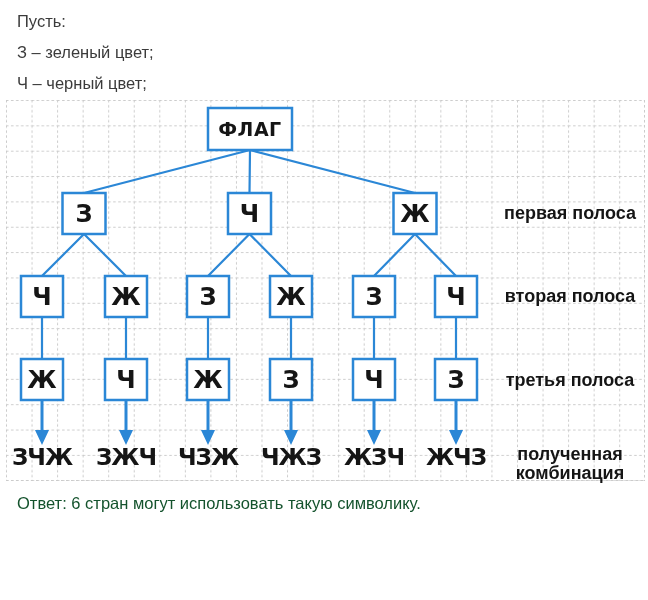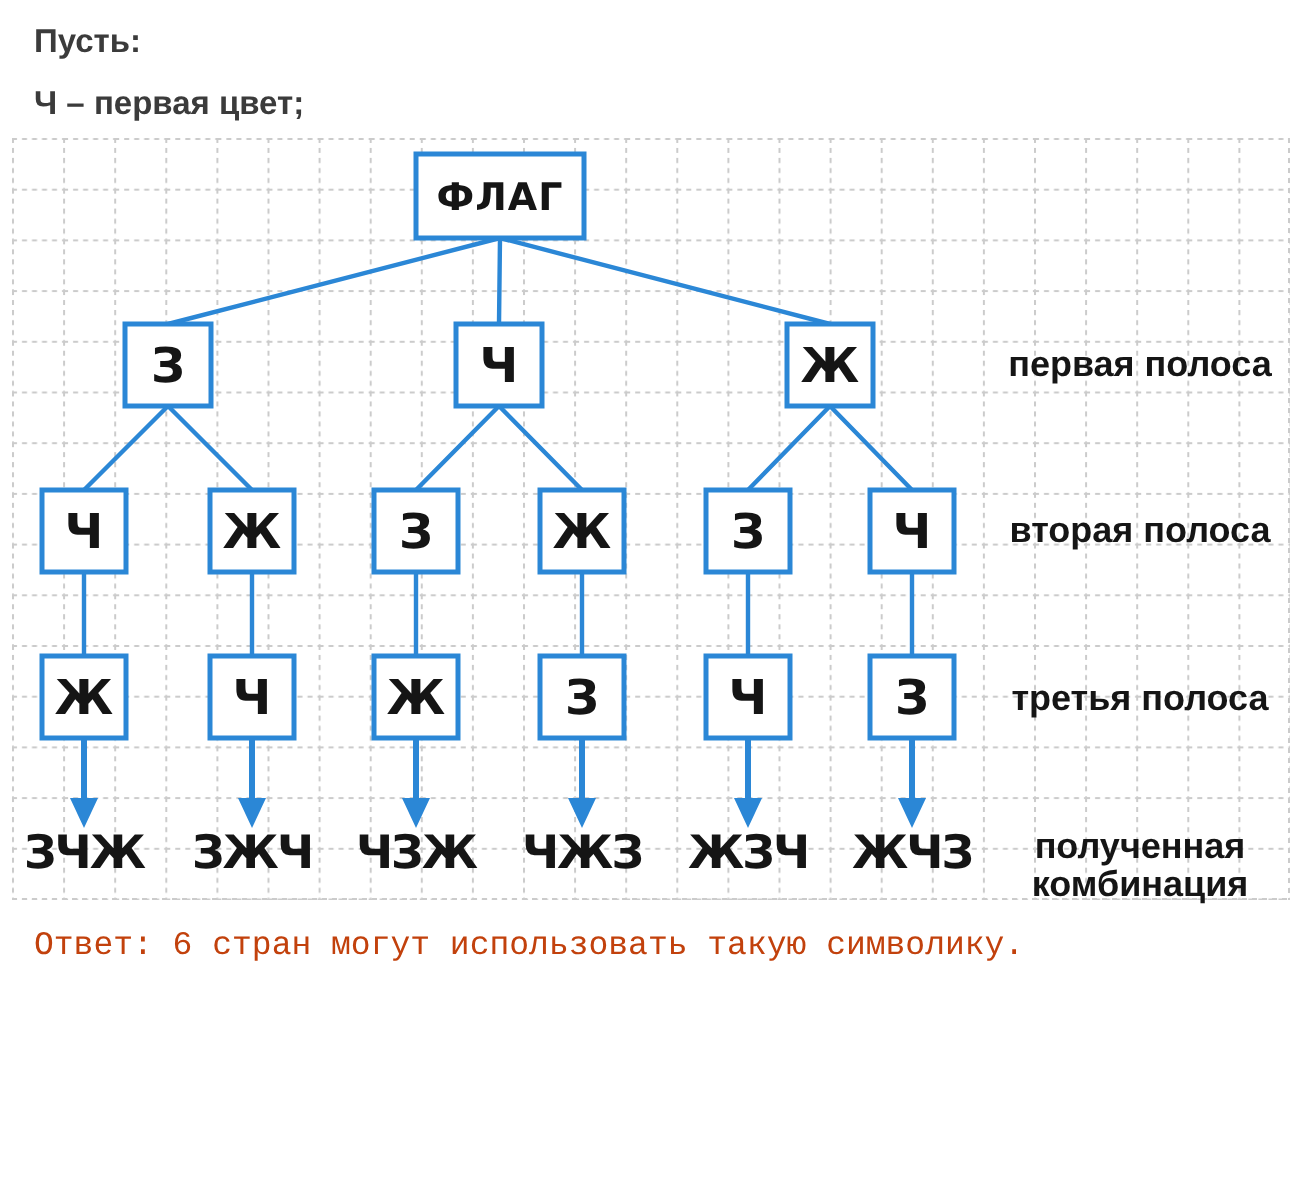--- a/index.html
+++ b/index.html
@@ -11,21 +11,20 @@
     width: 648px;
     height: 600px;
     overflow: hidden;
     font-family: "Liberation Sans", sans-serif;
     --accent: #2b87d6;
     --grid: #cbcbcb;
     --ink: #151515;
   }
   .intro {
     padding: 6px 0 0 17px;
-    font-weight: bold;
   }
   .intro p {
     margin: 0;
     font-size: 16.5px;
     line-height: 31px;
     color: #3b3b3b;
   }
   .diagram {
     display: block;
   }
@@ -77,32 +76,32 @@
   }
   .gridline {
     stroke: var(--grid);
     stroke-width: 1;
     stroke-dasharray: 2.5 2.5;
     fill: none;
   }
   .answer {
     margin: 10px 0 0 17px;
     font-size: 16.5px;
-    color: #c2410c;
-    font-family: Liberation Mono, monospace;
+    color: #14532d;
   }
 </style>
 </head>
 <body style="--accent: #2b87d6; --grid: #cbcbcb; --ink: #151515;">
 
 <div class="page">
 
   <div class="intro">
     <p>Пусть:</p>
-    <p>Ч – первая цвет;</p>
+    <p>З – зеленый цвет;</p>
+    <p>Ч – черный цвет;</p>
   </div>
 
   <svg class="diagram" width="648" height="385" viewBox="0 0 648 385" xmlns="http://www.w3.org/2000/svg">
 
     <defs>
       <pattern id="gridpat" x="6" y="1" width="25.55" height="25.35" patternUnits="userSpaceOnUse">
         <path d="M 0 0.5 H 25.55 M 0.5 0 V 25.35" class="gridline"></path>
       </pattern>
     </defs>
 

